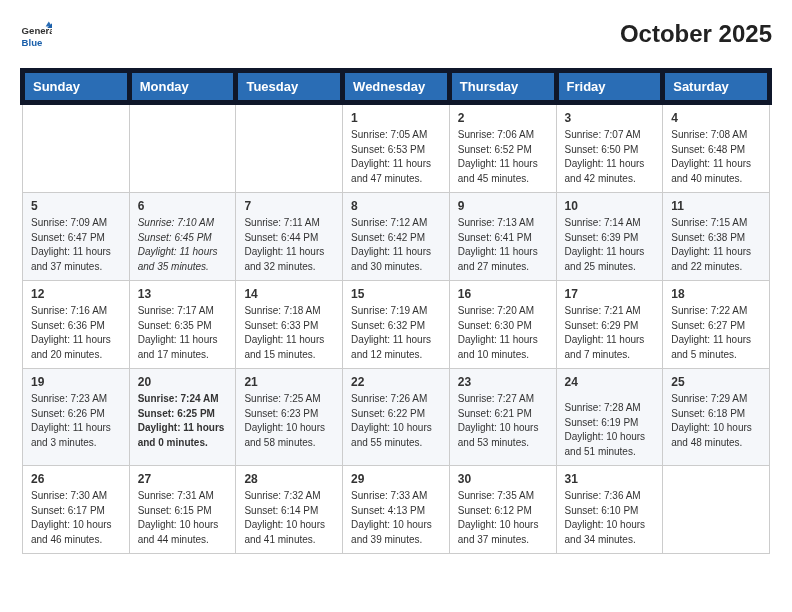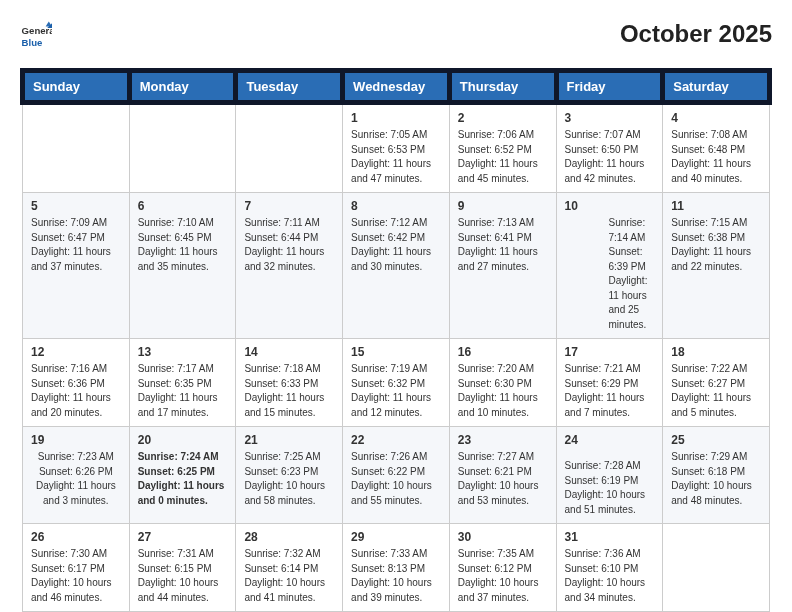--- a/index.html
+++ b/index.html
@@ -140,21 +140,21 @@
       </tr>
       <tr>
         <td>
           <span class="day-number">5</span>
           <div class="cell-content" style="white-space: pre-line;">Sunrise: 7:09 AM
 Sunset: 6:47 PM
 Daylight: 11 hours and 37 minutes.</div>
         </td>
         <td>
           <span class="day-number">6</span>
-          <div class="cell-content" style="white-space: pre-line;">Sunrise: 7:10 AM
+          <div class="cell-content" style="white-space: pre-line; font-style: italic;">Sunrise: 7:10 AM
 Sunset: 6:45 PM
 Daylight: 11 hours and 35 minutes.</div>
         </td>
         <td>
           <span class="day-number">7</span>
           <div class="cell-content" style="white-space: pre-line;">Sunrise: 7:11 AM
 Sunset: 6:44 PM
 Daylight: 11 hours and 32 minutes.</div>
         </td>
         <td>
@@ -164,21 +164,21 @@
 Daylight: 11 hours and 30 minutes.</div>
         </td>
         <td>
           <span class="day-number">9</span>
           <div class="cell-content" style="white-space: pre-line;">Sunrise: 7:13 AM
 Sunset: 6:41 PM
 Daylight: 11 hours and 27 minutes.</div>
         </td>
         <td>
           <span class="day-number">10</span>
-          <div class="cell-content" style="white-space: pre-line; margin-left: 44px;">Sunrise: 7:14 AM
+          <div class="cell-content" style="white-space: pre-line;">Sunrise: 7:14 AM
 Sunset: 6:39 PM
 Daylight: 11 hours and 25 minutes.</div>
         </td>
         <td>
           <span class="day-number">11</span>
           <div class="cell-content" style="white-space: pre-line;">Sunrise: 7:15 AM
 Sunset: 6:38 PM
 Daylight: 11 hours and 22 minutes.</div>
         </td>
       </tr>
@@ -222,21 +222,21 @@
         <td>
           <span class="day-number">18</span>
           <div class="cell-content" style="white-space: pre-line;">Sunrise: 7:22 AM
 Sunset: 6:27 PM
 Daylight: 11 hours and 5 minutes.</div>
         </td>
       </tr>
       <tr>
         <td>
           <span class="day-number">19</span>
-          <div class="cell-content" style="white-space: pre-line; text-align: center;">Sunrise: 7:23 AM
+          <div class="cell-content" style="white-space: pre-line;">Sunrise: 7:23 AM
 Sunset: 6:26 PM
 Daylight: 11 hours and 3 minutes.</div>
         </td>
         <td>
           <span class="day-number">20</span>
           <div class="cell-content" style="white-space: pre-line; font-weight: bold;">Sunrise: 7:24 AM
 Sunset: 6:25 PM
 Daylight: 11 hours and 0 minutes.</div>
         </td>
         <td>
@@ -285,21 +285,21 @@
         </td>
         <td>
           <span class="day-number">28</span>
           <div class="cell-content" style="white-space: pre-line;">Sunrise: 7:32 AM
 Sunset: 6:14 PM
 Daylight: 10 hours and 41 minutes.</div>
         </td>
         <td>
           <span class="day-number">29</span>
           <div class="cell-content" style="white-space: pre-line;">Sunrise: 7:33 AM
-Sunset: 8:13 PM
+Sunset: 4:13 PM
 Daylight: 10 hours and 39 minutes.</div>
         </td>
         <td>
           <span class="day-number">30</span>
           <div class="cell-content" style="white-space: pre-line;">Sunrise: 7:35 AM
 Sunset: 6:12 PM
 Daylight: 10 hours and 37 minutes.</div>
         </td>
         <td>
           <span class="day-number">31</span>

